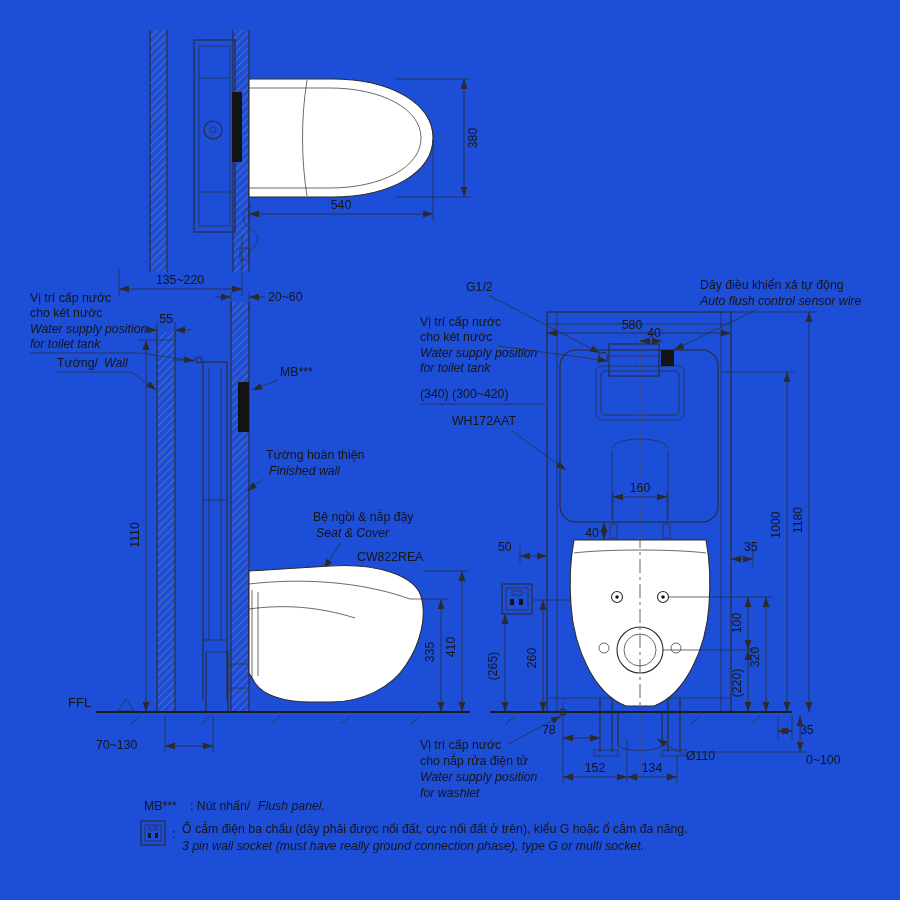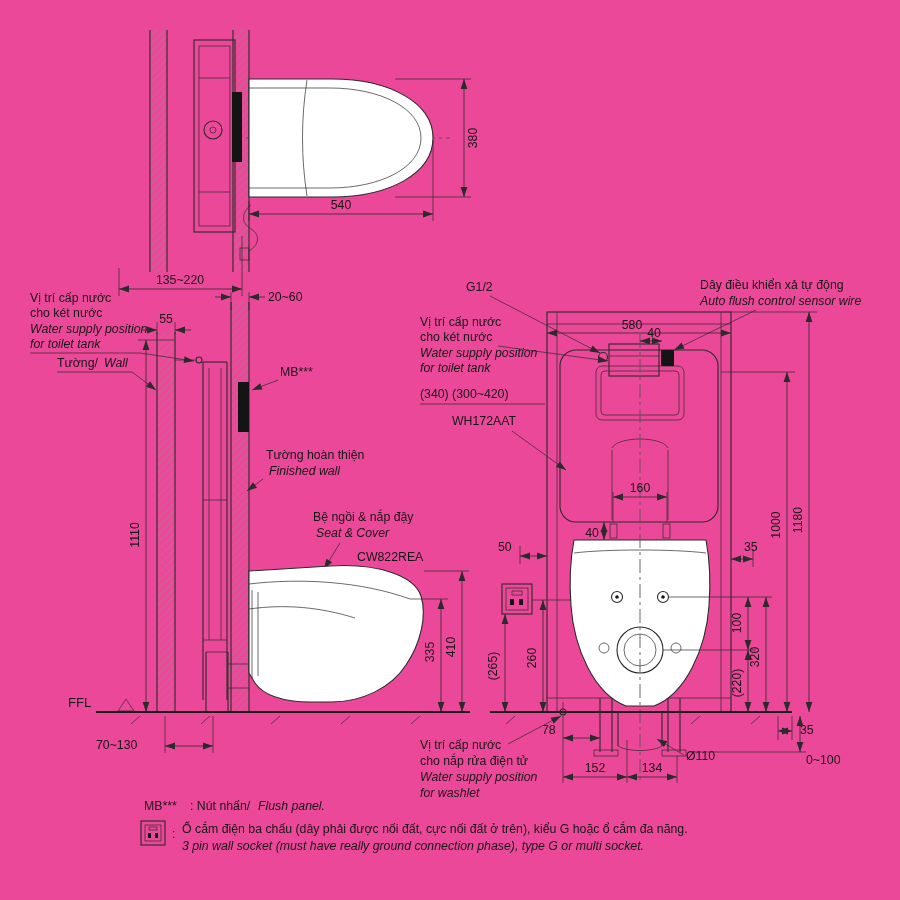--- a/index.html
+++ b/index.html
@@ -1,16 +1,16 @@
 <!DOCTYPE html>
 <html><head>
 <meta charset="utf-8">
 <style>
   html,body{margin:0;padding:0;background:#fff;}
-  .canvas{width:900px;height:900px;background:#ec4899;position:relative;font-family:"Liberation Sans",sans-serif;}
+  .canvas{width:900px;height:900px;background:#1d4ed8;position:relative;font-family:"Liberation Sans",sans-serif;}
   svg text{font-family:"Liberation Sans",sans-serif;font-size:12.3px;fill:#161616;}
   svg text.it{font-style:italic;}
   svg text.big{font-size:13.2px;}
   .ln{stroke:#2b2b2b;stroke-width:1.1;fill:none;}
   .tn{stroke:#2b2b2b;stroke-width:0.7;fill:none;}
   .dl{stroke:#2b2b2b;stroke-width:0.8;fill:none;}
   .wf{fill:#ffffff;stroke:#2b2b2b;stroke-width:1.1;}
   .bf{fill:#141414;stroke:none;}
   .gd{stroke:#1d1d1d;stroke-width:1.8;fill:none;}
   .cl{stroke:#555;stroke-width:0.9;stroke-dasharray:14 4 3 4;fill:none;}

